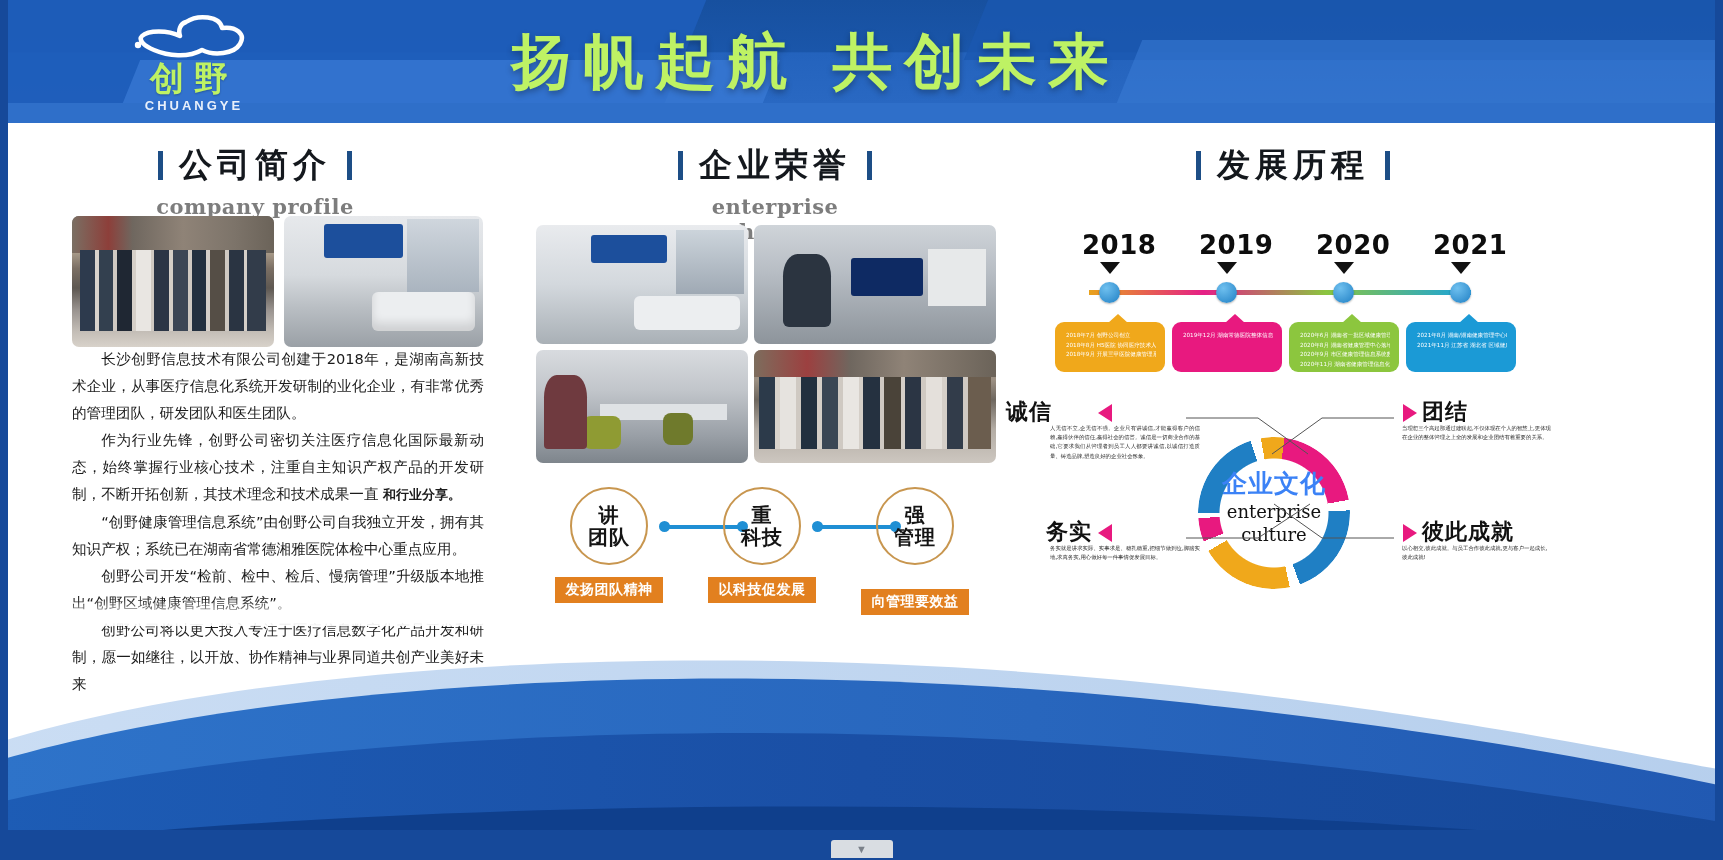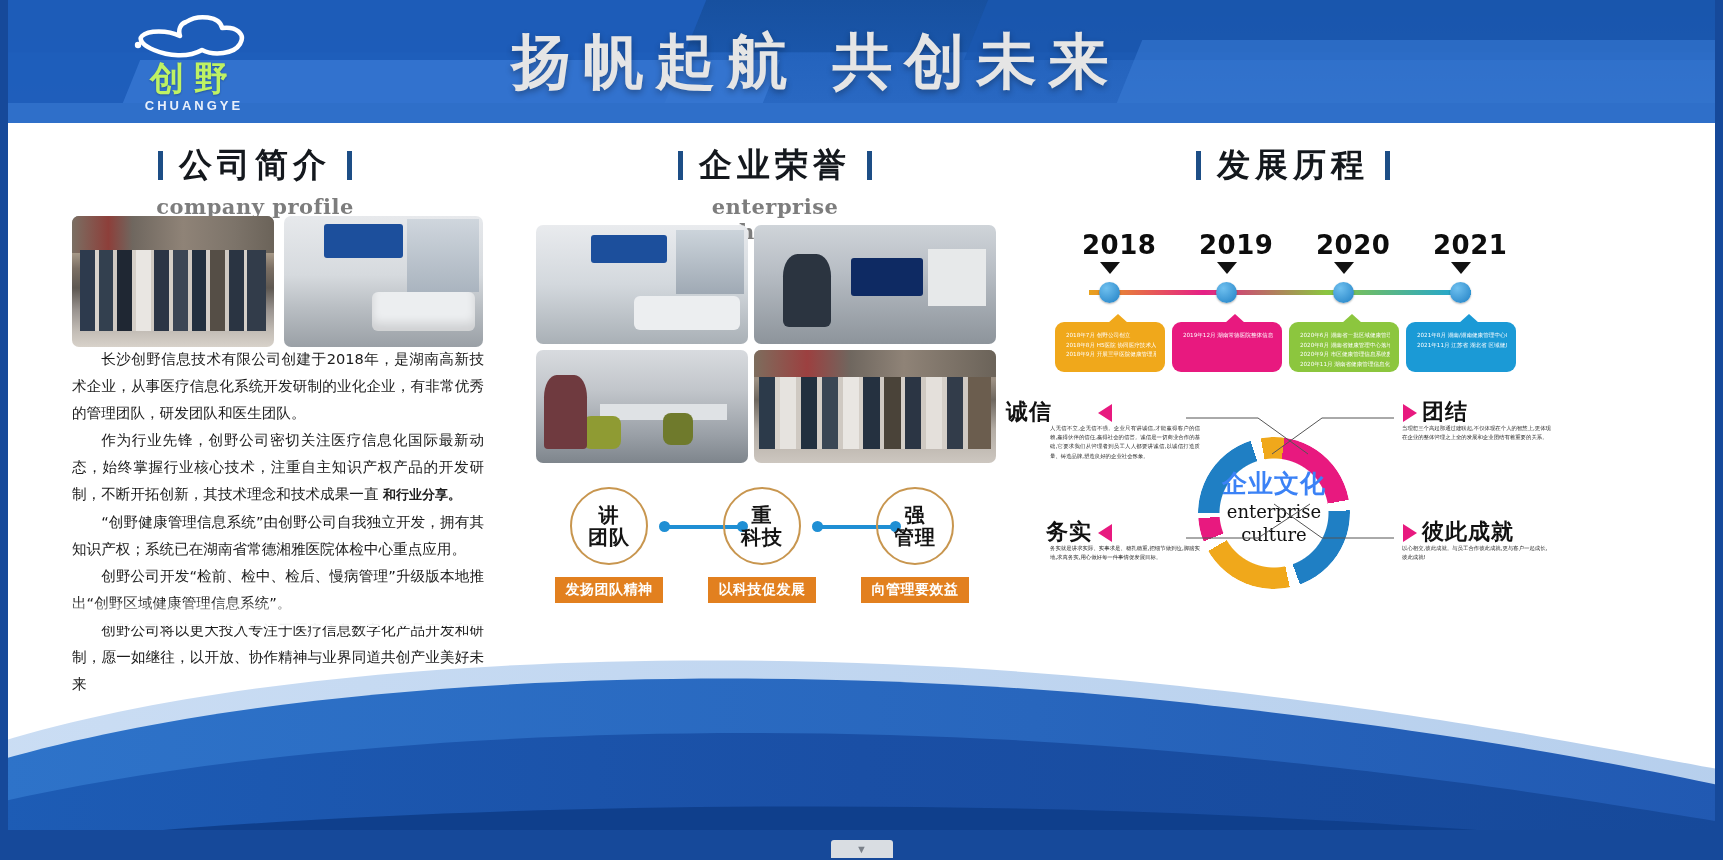--- a/index.html
+++ b/index.html
@@ -26,21 +26,21 @@
 
   .logo-wrap { position: absolute; left: 86px; top: 14px; width: 210px; height: 100px; }
   .logo-mark { position: absolute; left: 42px; top: 0px; width: 140px; height: 52px; }
   .logo-cn { position: absolute; left: 28px; top: 42px; width: 160px; text-align: center;
              color: #bef264; font-family: "DejaVu Sans", sans-serif; font-size: 34px; font-weight: 700;
              letter-spacing: 10px; text-shadow: 0 1px 2px rgba(0,0,0,.25); }
   .logo-en { position: absolute; left: 28px; top: 84px; width: 160px; text-align: center;
              color: #e8f0fb; font-size: 13px; font-weight: 700; letter-spacing: 3px; }
 
   .banner-title { position: absolute; left: 0; top: 22px; width: 1632px; text-align: center;
-             color: #e5e5e5; font-family: "DejaVu Sans", sans-serif; font-size: 60px; font-weight: 800;
+             color: #bef264; font-family: "DejaVu Sans", sans-serif; font-size: 60px; font-weight: 800;
              letter-spacing: 12px; text-shadow: 0 3px 6px rgba(0,0,0,.30); }
 
   
   .sec-head { position: absolute; text-align: center; }
   .sec-head .cn { font-family: "DejaVu Serif", serif; font-size: 33px; font-weight: 700;
                   color: #14181d; letter-spacing: 5px; white-space: nowrap; }
   .sec-head .bar { display: inline-block; width: 5px; height: 29px; background: #1d4e86;
                    vertical-align: -4px; }
   .sec-head .bar.l { margin-right: 16px; }
   .sec-head .bar.r { margin-left: 16px; }
@@ -296,21 +296,21 @@
     <div class="conn" style="left:257px; width:78px;"></div>
     <div class="dot" style="left:252px;"></div>
     <div class="dot" style="left:330px;"></div>
 
     <div class="circ" style="left:316px; top:0;">
       <span><b>强</b><br><b>管理</b></span>
     </div>
 
     <div class="badge" style="left:-5px; width:108px;">发扬团队精神</div>
     <div class="badge" style="left:148px; width:108px;">以科技促发展</div>
-    <div class="badge" style="left:301px; width:108px;">向管理要效益</div>
+    <div class="badge" style="left:301px; width:108px;margin-top:12px;">向管理要效益</div>
   </div>
 
   <div class="tl-year" style="left:1082px; top:230px;">2018</div>
   <div class="tl-tri" style="left:1100px; top:262px;"></div>
   <div class="tl-year" style="left:1199px; top:230px;">2019</div>
   <div class="tl-tri" style="left:1217px; top:262px;"></div>
   <div class="tl-year" style="left:1316px; top:230px;">2020</div>
   <div class="tl-tri" style="left:1334px; top:262px;"></div>
   <div class="tl-year" style="left:1433px; top:230px;">2021</div>
   <div class="tl-tri" style="left:1451px; top:262px;"></div>

